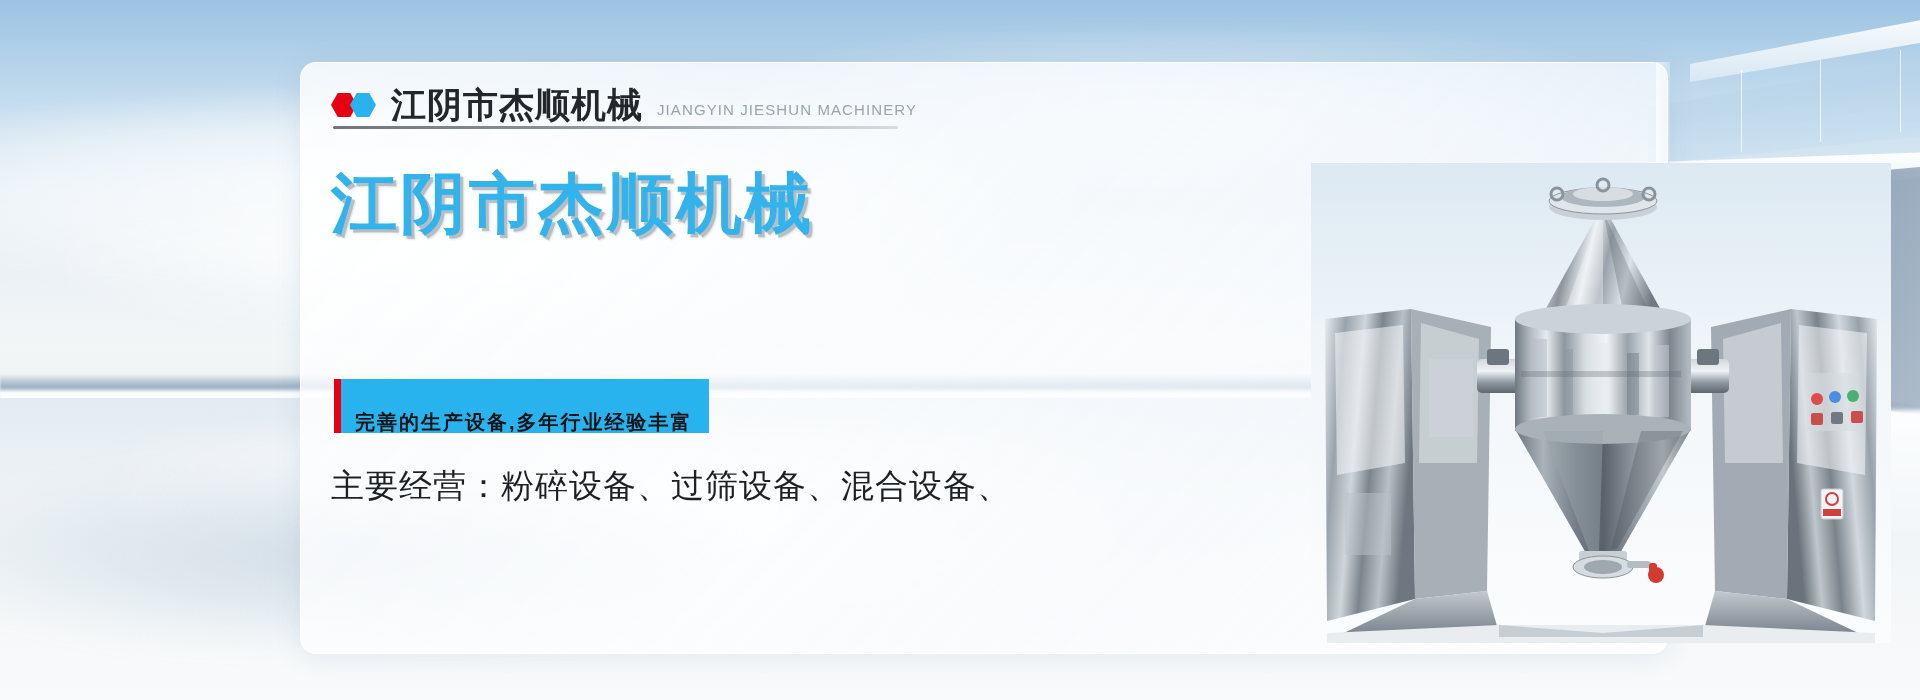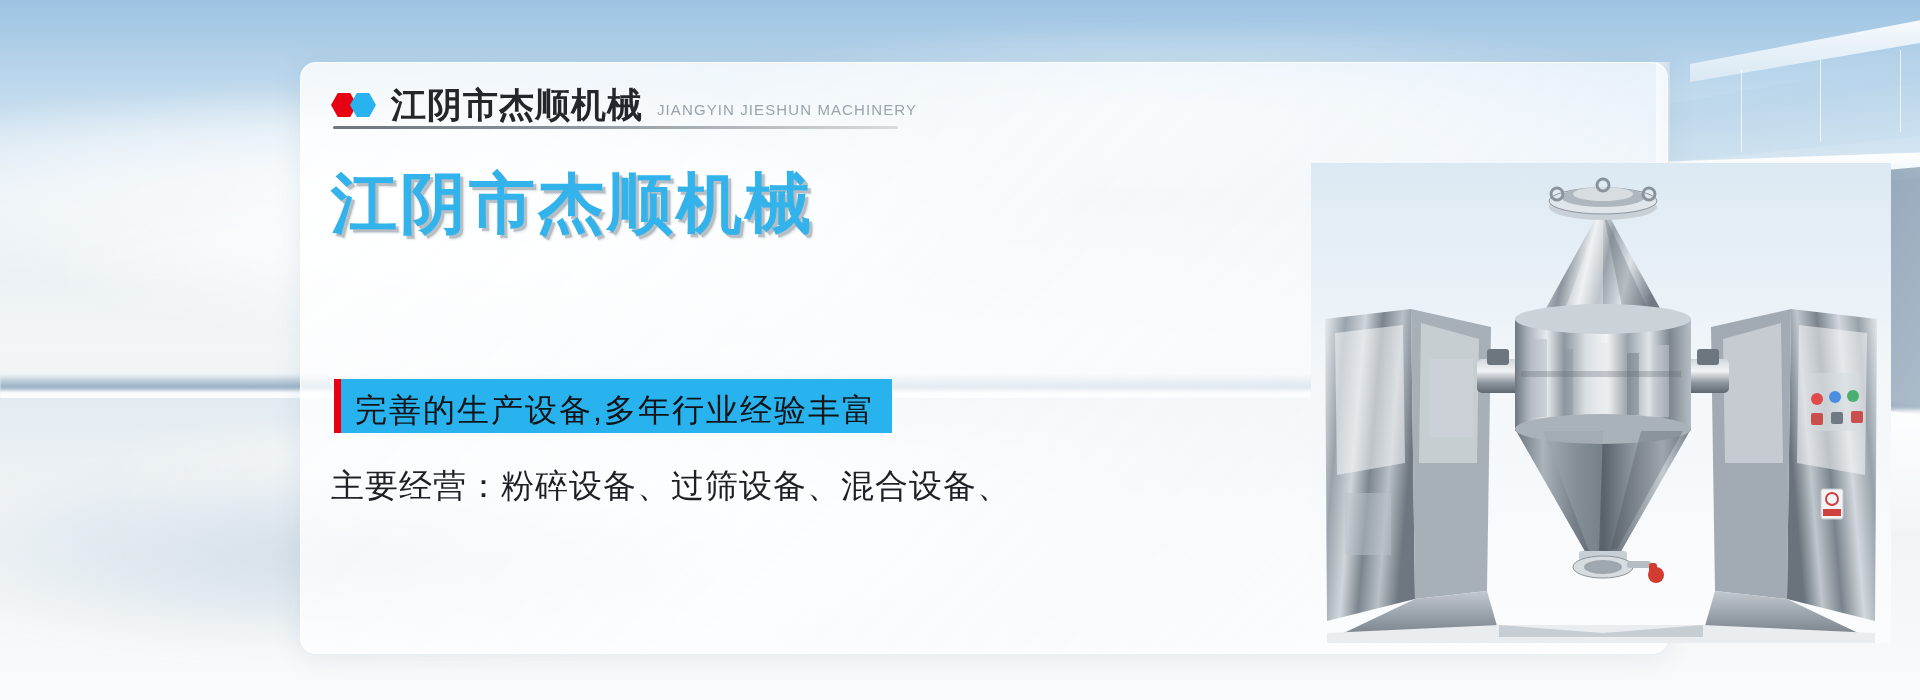--- a/index.html
+++ b/index.html
@@ -283,25 +283,25 @@
     align-items: stretch;
     height: 54px;
   }
   .tagline-accent {
     width: 7px;
     background: #e60012;
   }
   .tagline-text {
     background: #29b3ee;
     color: #111417;
-    font-size: 32px;
-    font-weight: 400;
+    font-size: 20px;
+    font-weight: 700;
     letter-spacing: 2px;
     line-height: 54px;
-    padding: 4px 16px 0 14px;
+    padding: 16px 16px 0 14px;
     white-space: nowrap;
   }
 
   
   .desc {
     position: absolute;
     left: 30px; top: 395px;
     font-size: 33px;
     line-height: 1.72;
     color: #1d2126;

